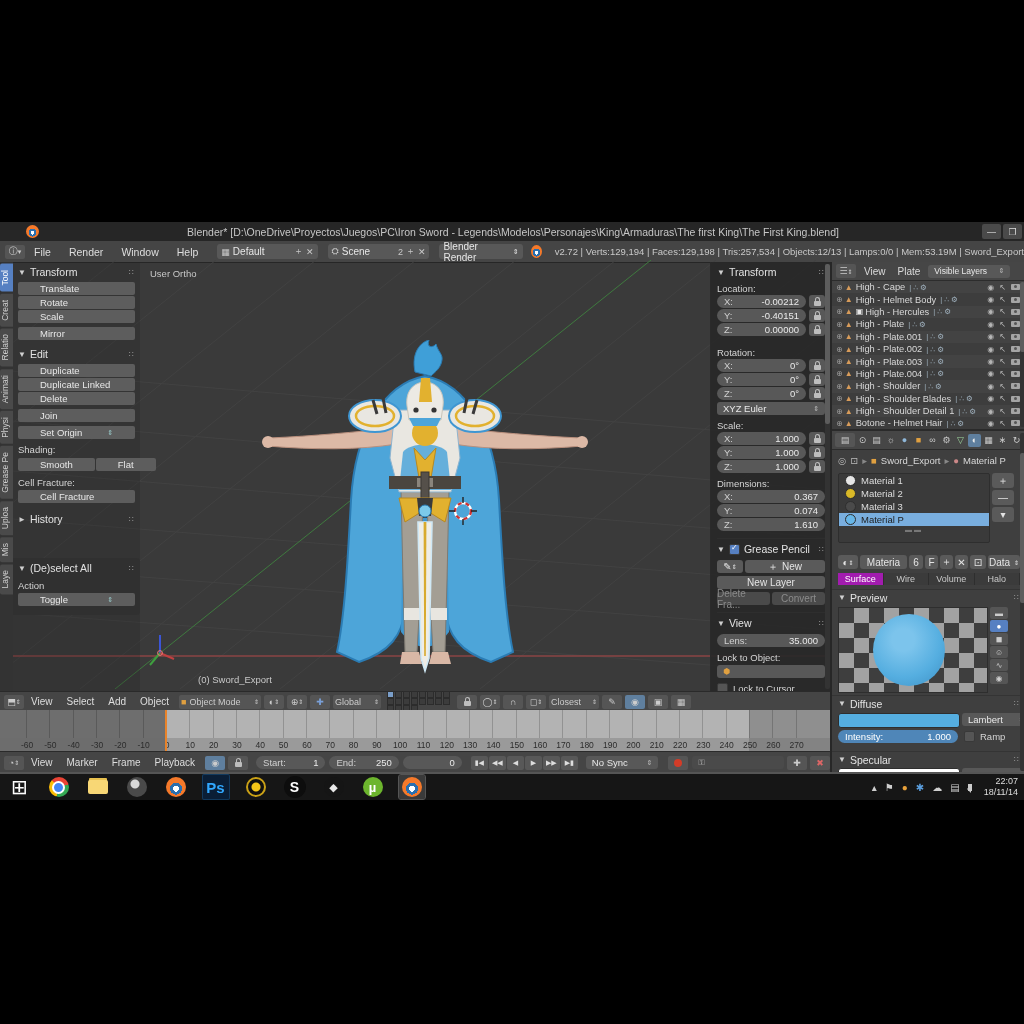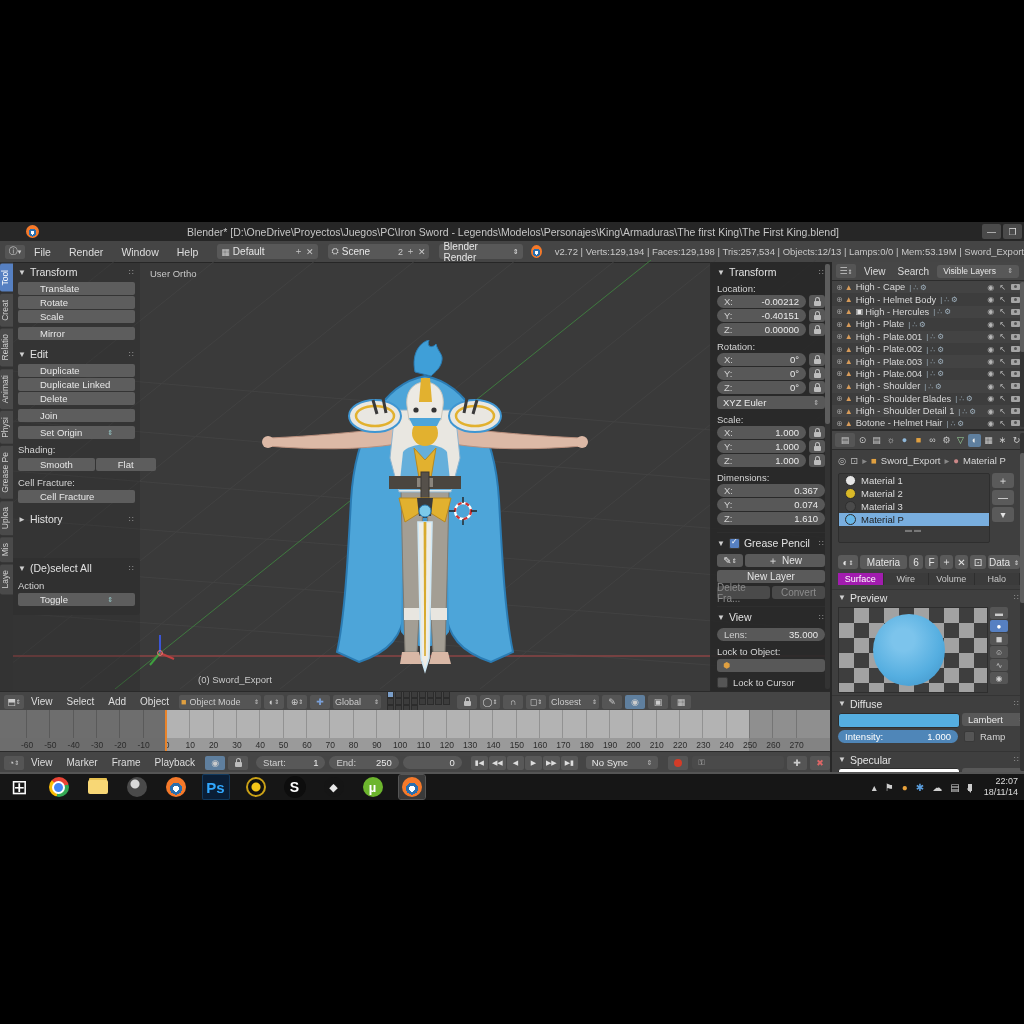--- a/index.html
+++ b/index.html
@@ -390,21 +390,21 @@
           <div class="axrow">
           <div class="nfield">
               <span class="ax">Z:</span>
               <span class="av">0.00000</span>
             </div>
           <span class="lockbtn">
               <i class="lockico"></i>
             </span>
         </div>
         </div>
-      <div class="nplabel" style="margin-top:5px">Rotation:</div>
+      <div class="nplabel" style="margin-top:11px">Rotation:</div>
       <div>
 
       <div class="axrow">
           <div class="nfield">
               <span class="ax">X:</span>
               <span class="av">0°</span>
             </div>
           <span class="lockbtn">
               <i class="lockico"></i>
             </span>
@@ -534,21 +534,21 @@
         <span class="thumb" style="top:0;height:160px"></span>
       </div>
   </div>
 
   <div class="rightcol">
 
     <div class="abs" style="left:0;top:0;width:194px;height:167px;overflow:hidden">
       <div class="rhdr" style="height:18px">
         <span class="ibox" style="margin-left:4px">☰<span style="font-size:6px">⇕</span></span>
         <span style="padding:0 8px">View</span>
-        <span style="padding:0 4px">Search</span>
+        <span style="padding:0 4px">Plate</span>
         <span class="drop" style="margin-left:4px;width:70px">
           <span style="font-size:8.5px">Visible Layers</span>
             <span class="dn">⇕</span>
         </span>
       </div>
       <div>
 
       <div class="outrow">
           <span class="o-plus">⊕</span>
           <span class="o-mesh">▲</span>

